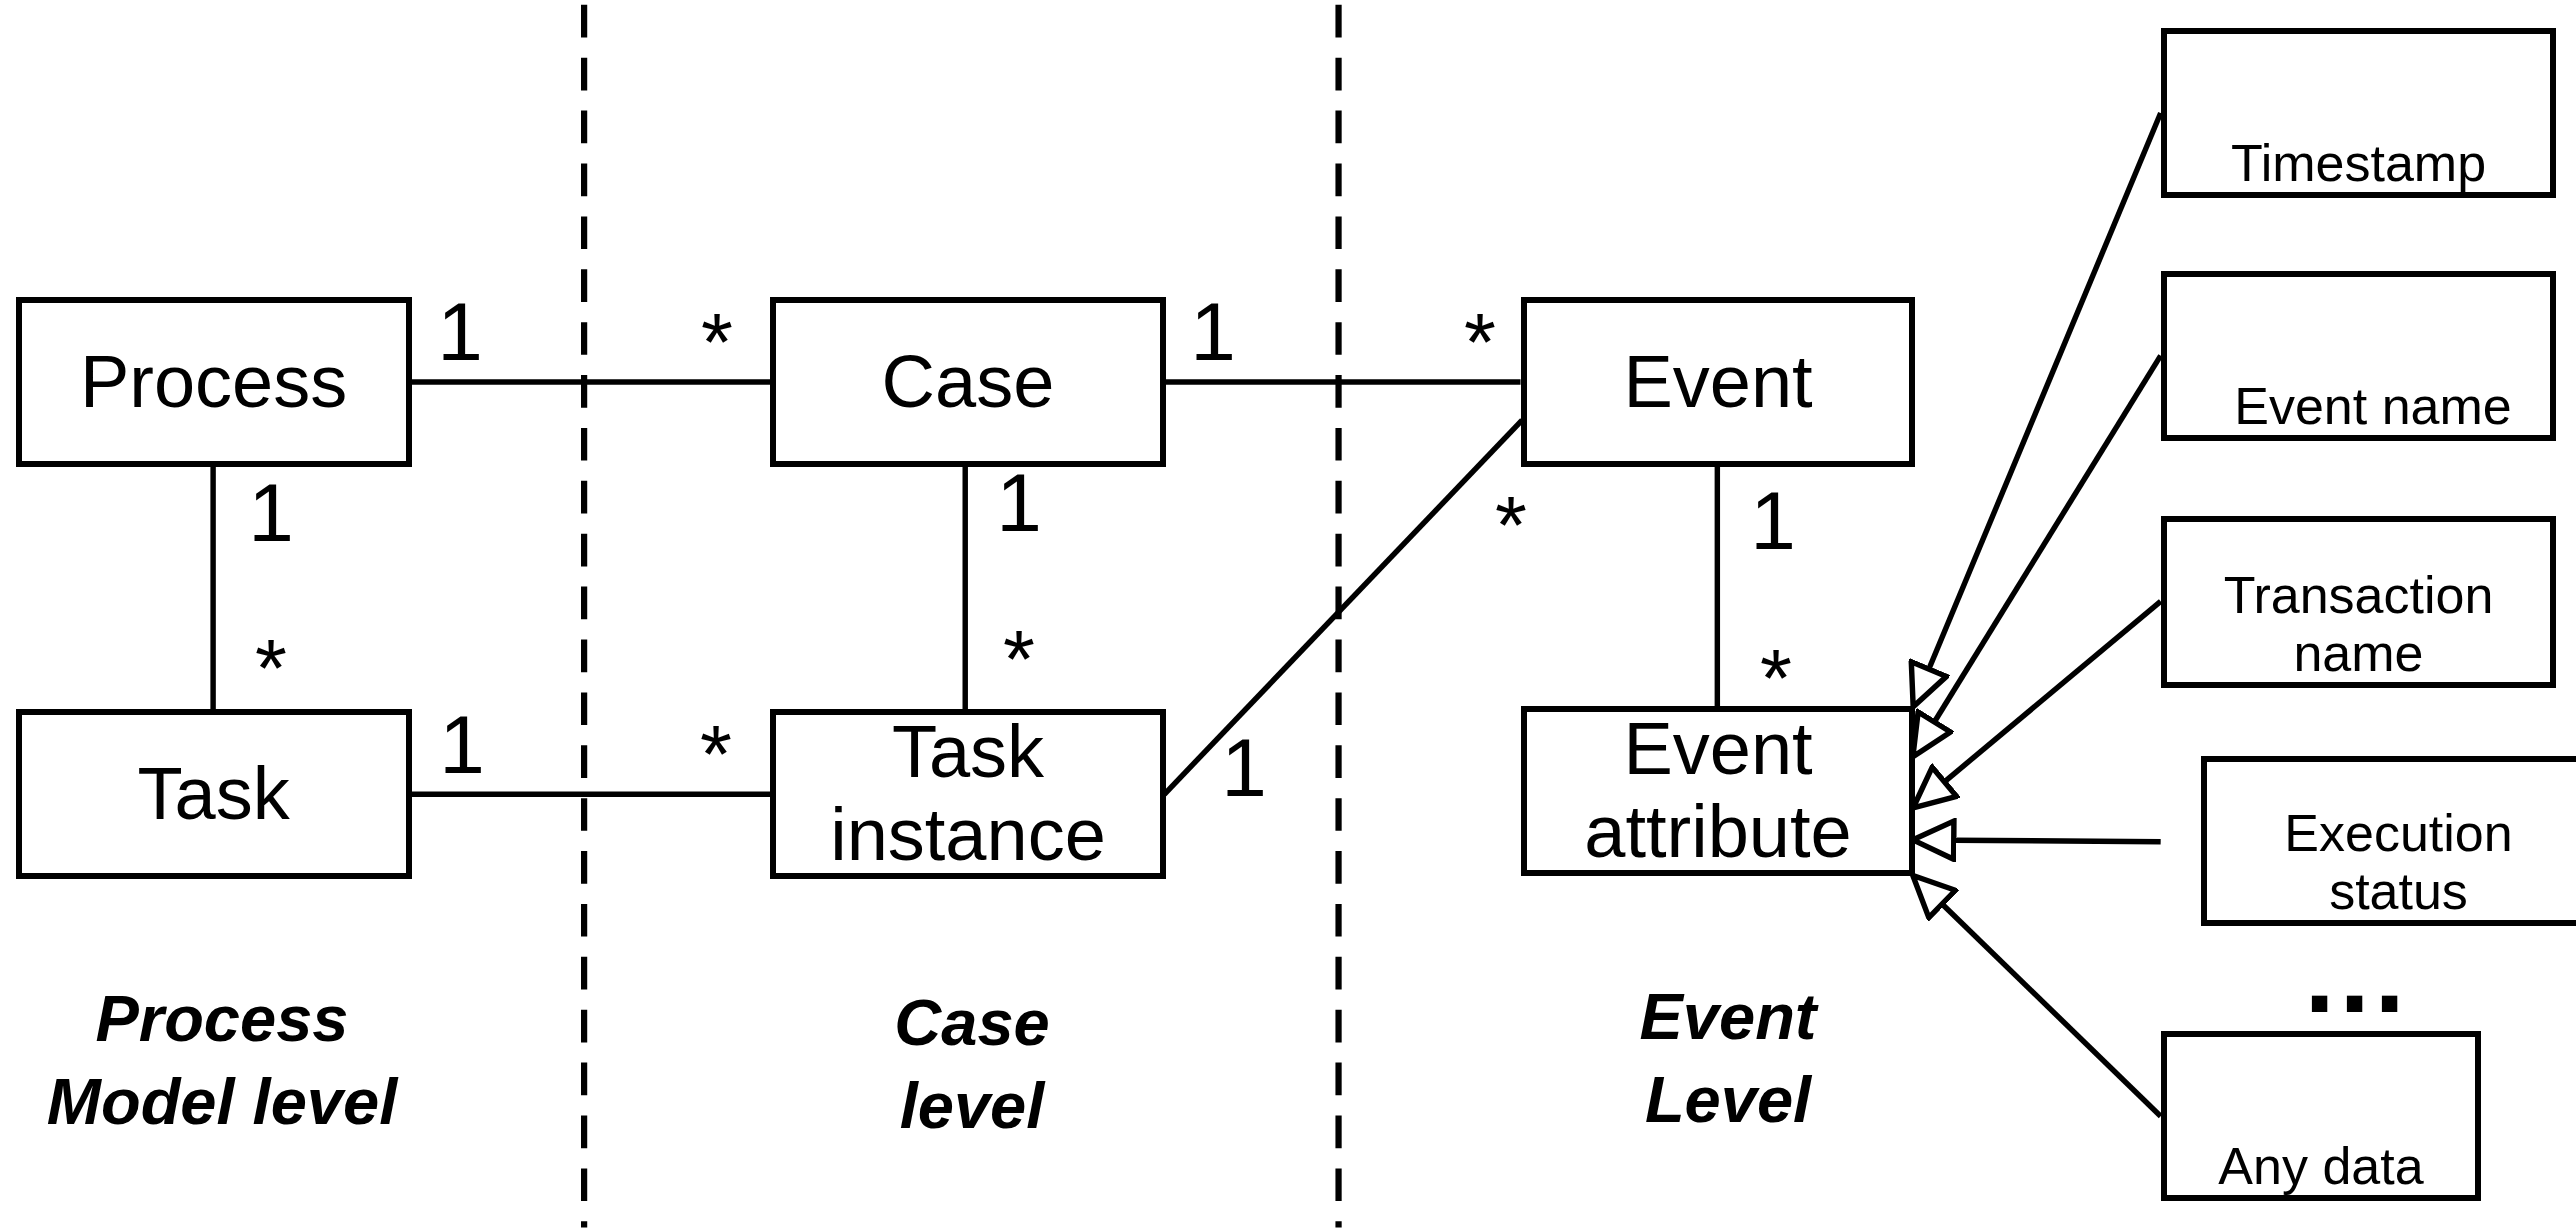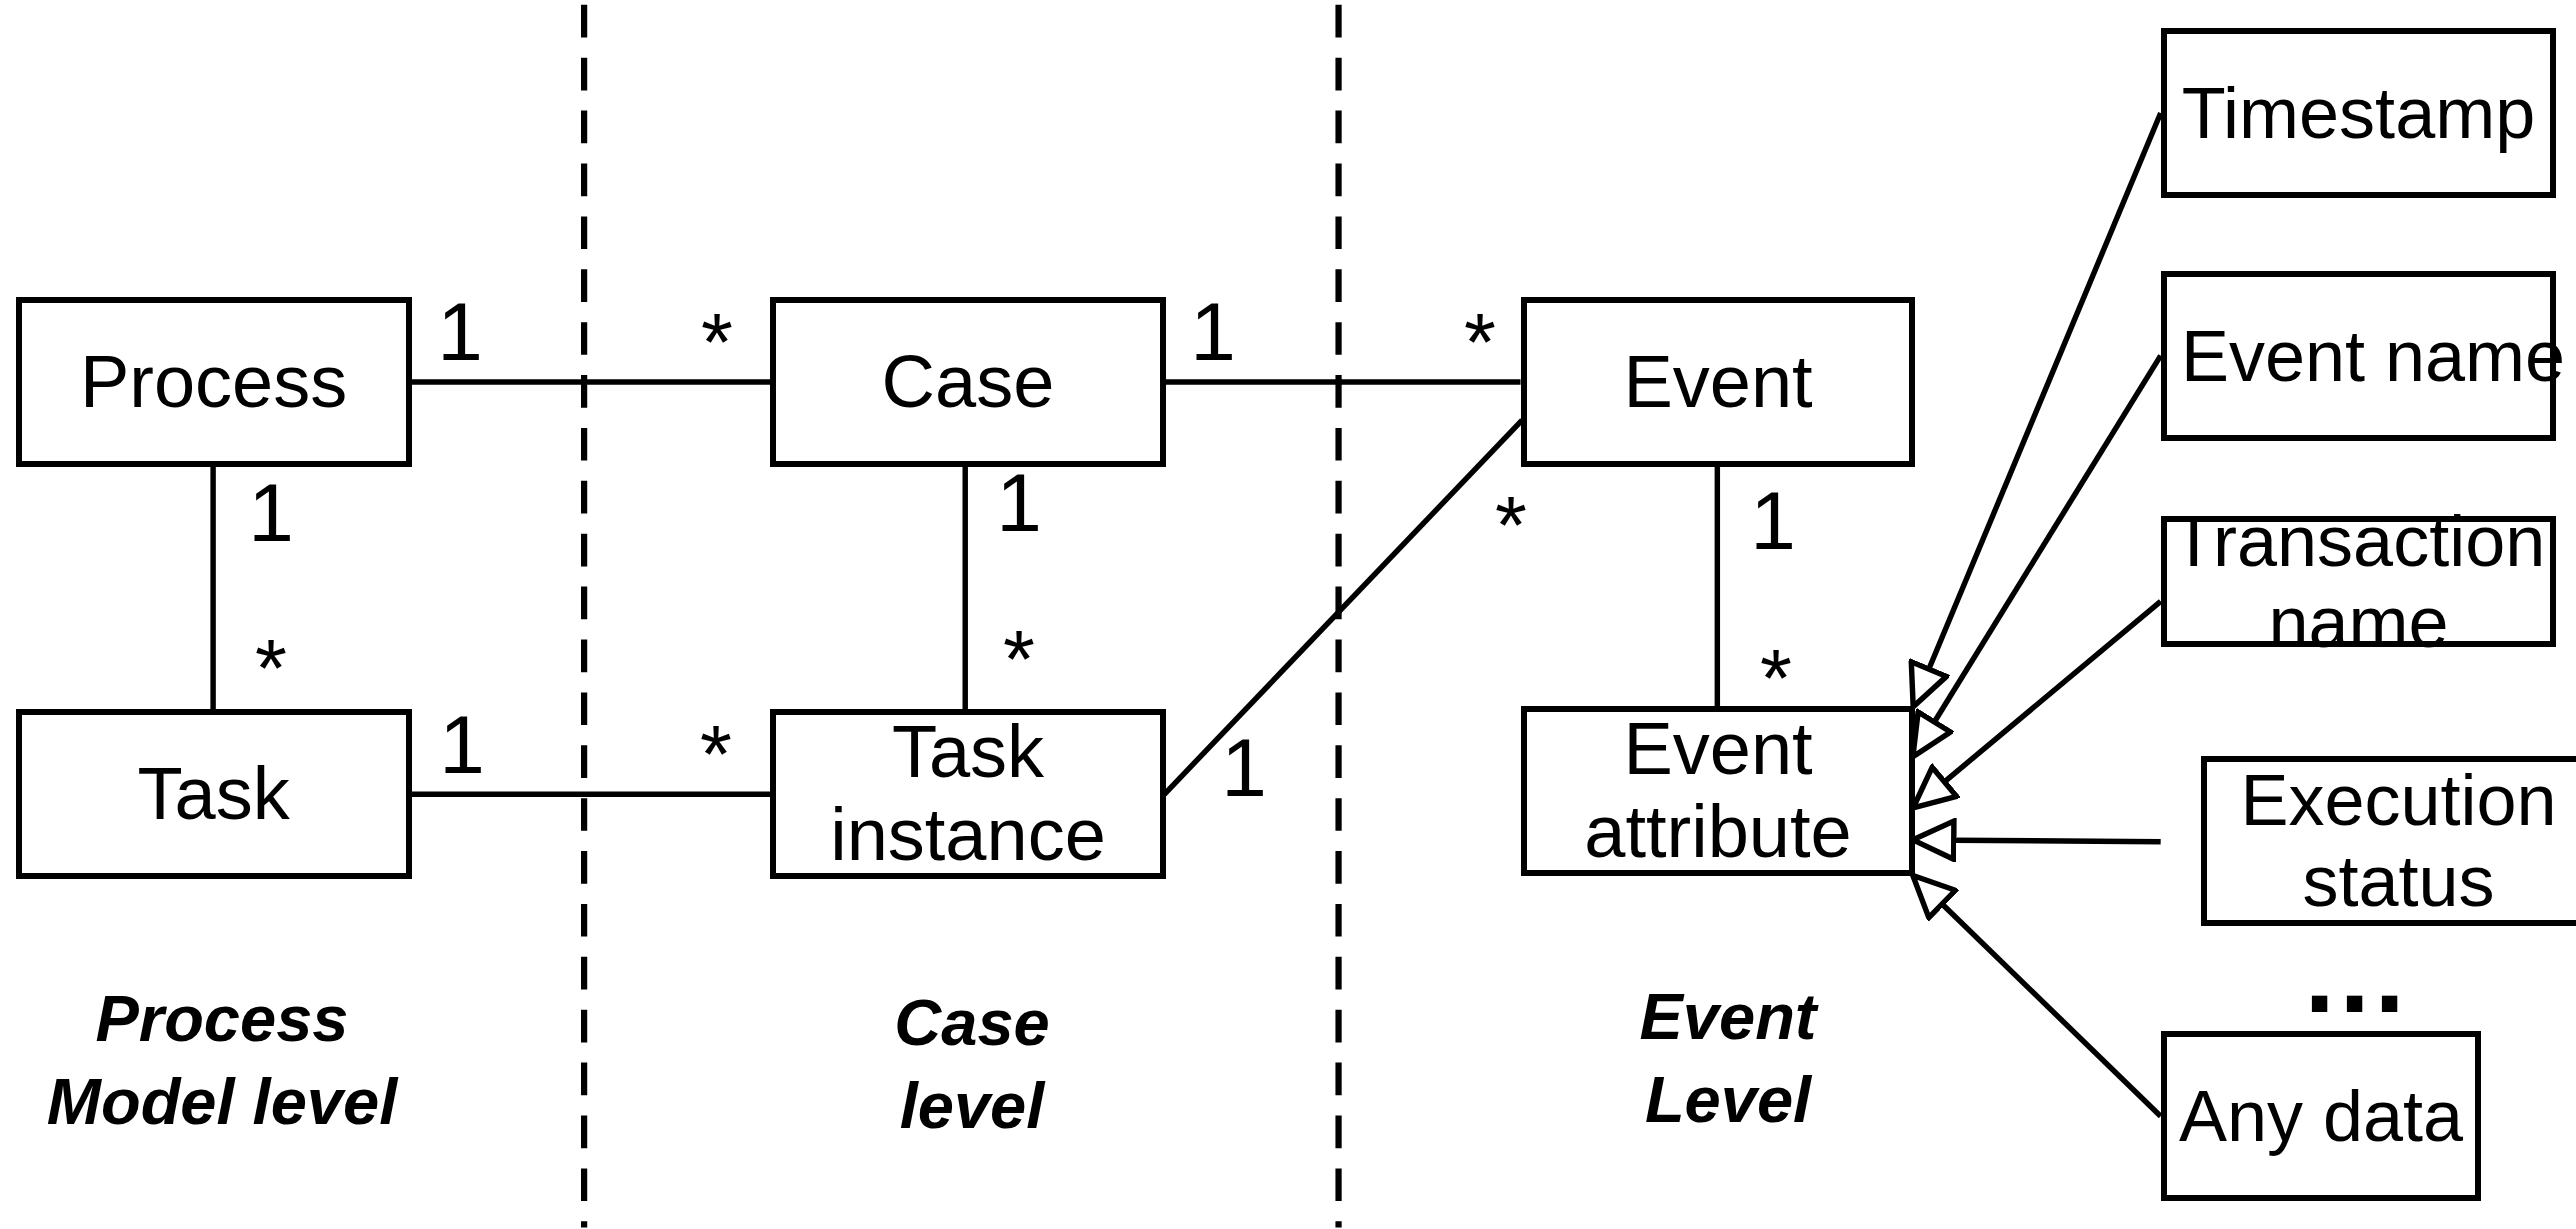--- a/index.html
+++ b/index.html
@@ -21,21 +21,21 @@
     background: #fff;
     display: flex;
     flex-direction: column;
     align-items: center;
     justify-content: center;
     text-align: center;
     font-size: 74px;
     line-height: 1.12;
     white-space: nowrap;
   }
-  .box.attr { font-size: 72px; }
+  .box.attr { font-size: 52px; justify-content: flex-end; }
 
   .mult {
     position: absolute;
     transform: translate(-50%, -100%);
     font-size: 82px;
     line-height: 1;
     white-space: nowrap;
   }
 
   .level-label {
@@ -116,21 +116,21 @@
   </div>
 
   <div class="box attr" style="left:2161px; top:28px; width:395px; height:170px;">
     <span>Timestamp</span>
   </div>
 
   <div class="box attr" style="left:2161px; top:271px; width:395px; height:170px;padding-left:29px;">
     <span>Event name</span>
   </div>
 
-  <div class="box attr" style="left:2161px; top:516px; width:395px; height:131px;">
+  <div class="box attr" style="left:2161px; top:516px; width:395px; height:172px;">
     <span>Transaction</span>
     <span>name</span>
   </div>
 
   <div class="box attr" style="left:2161px; top:756px; width:395px; height:170px;margin-left:40px;">
     <span>Execution</span>
     <span>status</span>
   </div>
 
   <div class="box attr" style="left:2161px; top:1031px; width:320px; height:170px;">

